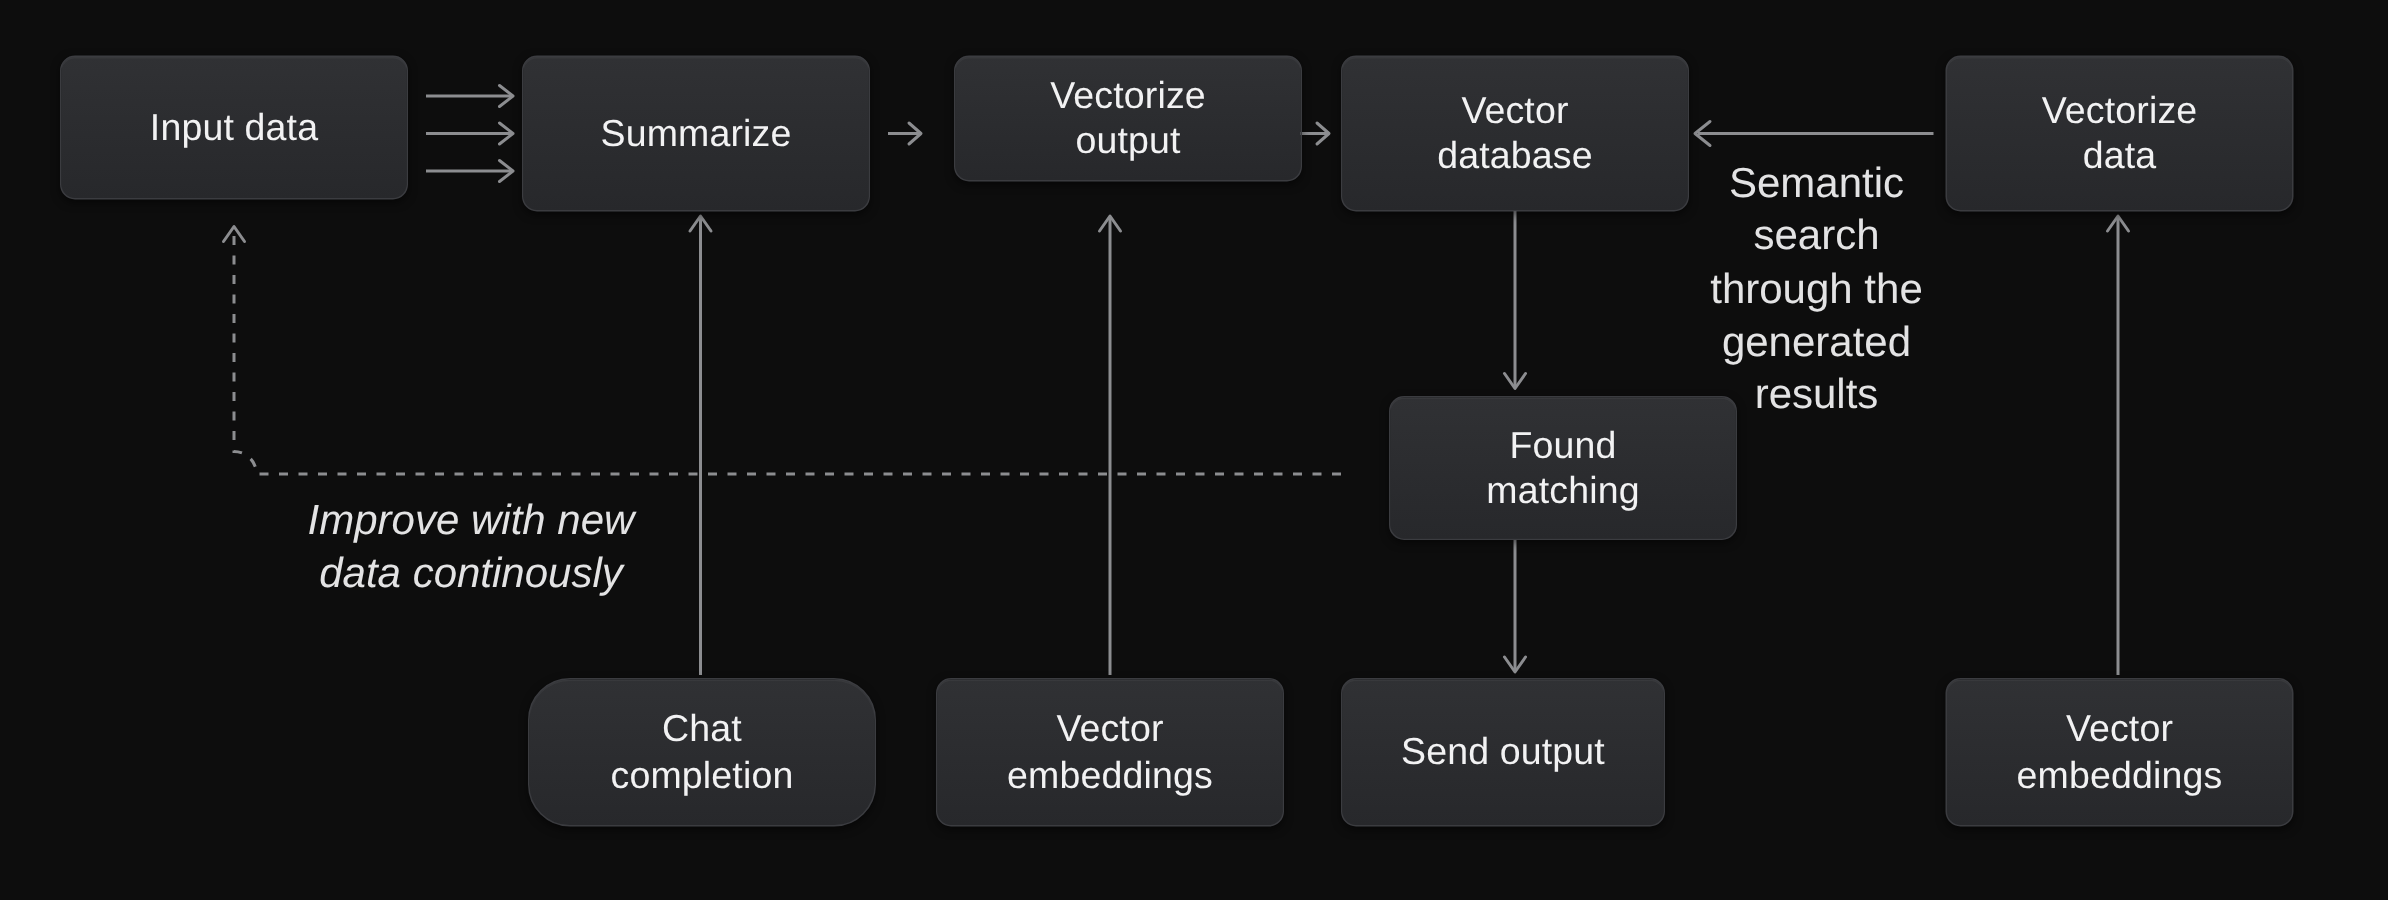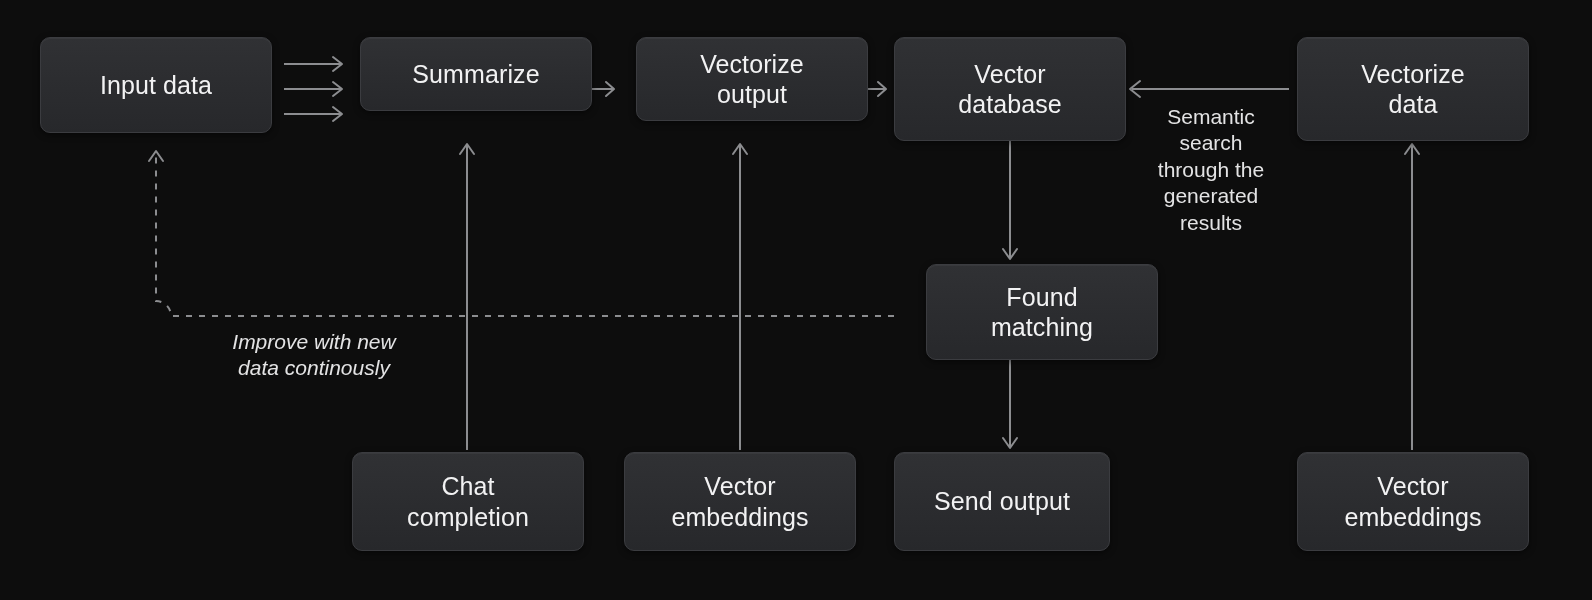--- a/index.html
+++ b/index.html
@@ -34,21 +34,21 @@
     font-size: 25px;
     line-height: 1.22;
     letter-spacing: 0.1px;
     font-weight: 400;
     white-space: pre-line;
     user-select: none;
   }
   .edge-label {
     position: absolute;
     color: #e3e3e4;
-    font-size: 21px;
+    font-size: 28px;
     line-height: 1.26;
     text-align: center;
     white-space: pre-line;
     user-select: none;
   }
   svg.links {
     position: absolute;
     left: 0;
     top: 0;
     width: 1592px;
@@ -127,21 +127,21 @@
     <g>
       <path class="dashed" d="M 894 316 L 171 316 A 15 15 0 0 0 156 301 L 156 152"></path>
       <polyline class="ahead" points="149,161 156,151 163,161"></polyline>
     </g>
   </svg>
 
   <div class="node" style="left:40px; top:37px; width:232px; height:96px;">
     <span>Input data</span>
   </div>
 
-  <div class="node" style="left:360px; top:37px; width:232px; height:74px;text-align:right;">
+  <div class="node" style="left:348px; top:37px; width:232px; height:104px;text-align:right;">
     <span>Summarize</span>
   </div>
 
   <div class="node" style="left:624px; top:37px; width:232px; height:84px;margin-left:12px;">
     <span>Vectorize
 output</span>
   </div>
 
   <div class="node" style="left:894px; top:37px; width:232px; height:104px;">
     <span>Vector
@@ -151,21 +151,21 @@
   <div class="node" style="left:1297px; top:37px; width:232px; height:104px;">
     <span>Vectorize
 data</span>
   </div>
 
   <div class="node" style="left:894px; top:264px; width:232px; height:96px;margin-left:32px;">
     <span>Found
 matching</span>
   </div>
 
-  <div class="node" style="left:352px; top:452px; width:232px; height:99px;">
+  <div class="node" style="left:352px; top:452px; width:232px; height:99px;border-radius:28px;">
     <span>Chat
 completion</span>
   </div>
 
   <div class="node" style="left:624px; top:452px; width:232px; height:99px;">
     <span>Vector
 embeddings</span>
   </div>
 
   <div class="node" style="left:894px; top:452px; width:216px; height:99px;">

